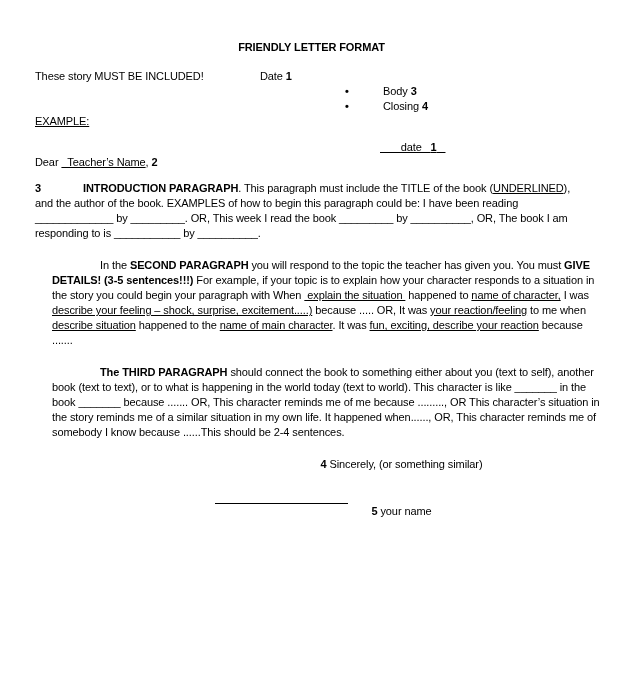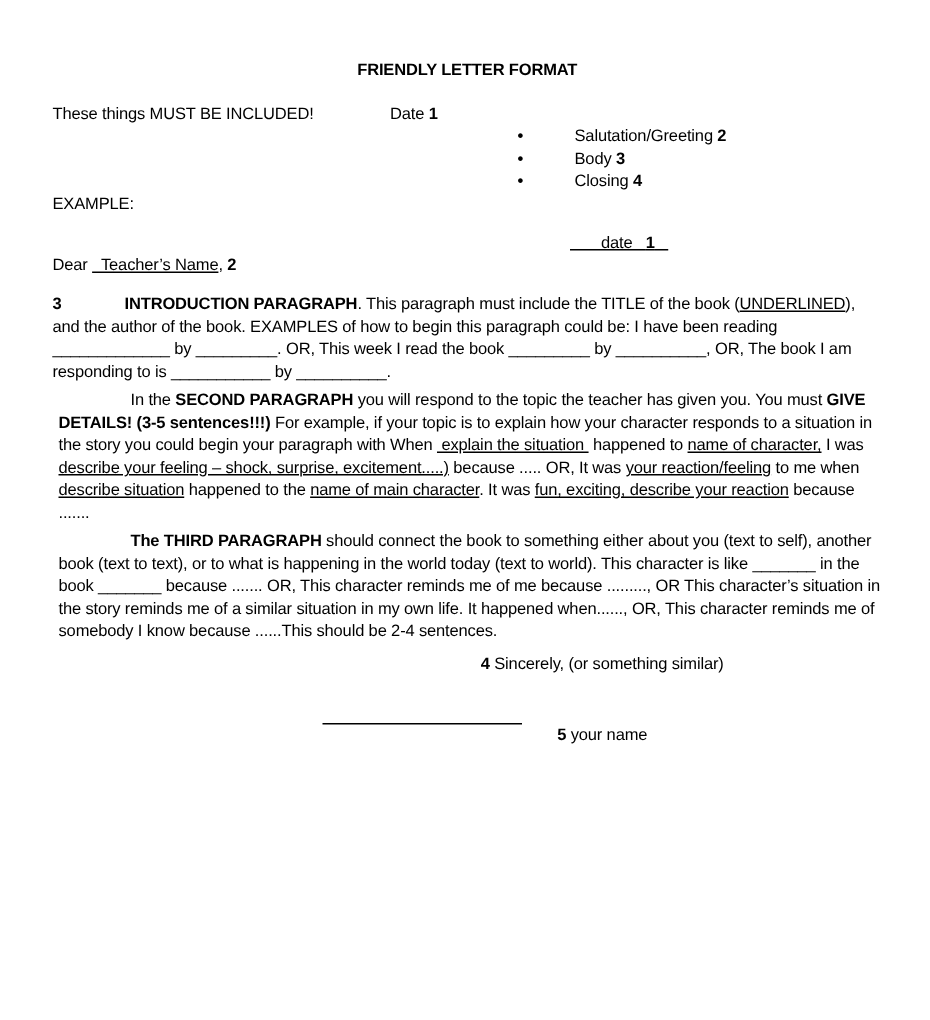--- a/index.html
+++ b/index.html
@@ -17,43 +17,42 @@
   }
   .b{font-weight:bold;}
   .u{text-decoration:underline;}
   .tab{display:inline-block;}
   .title{font-weight:bold;text-align:center;margin:0 0 14px 0;}
   .row{position:relative;margin:0;}
   .date-pos{position:absolute;left:225px;top:0;}
   .bullets{list-style:none;margin:0 0 0 310px;padding:0;}
   .bullets li{position:relative;padding-left:38px;}
   .bullets li::before{content:"\2022";position:absolute;left:0;top:0;font-weight:bold;}
-  .example{margin:0;}
+  .example{margin:0;text-decoration:underline;}
   .date-line{margin:11px 0 0 345px;}
   .salutation{margin:0;}
   .para{margin:11px 0 0 0;width:553px;}
-  .para.flow{margin:4px;}
+  .para.flow{margin:17px;}
   .indent{text-indent:48px;}
   .closing{margin:7px 0 0 180px;text-align:center;}
   .sig-line{width:133px;border-bottom:1.5px solid #000;height:15px;margin-top:16px;}
 </style>
 </head>
 <body>
 
 <div class="page">
 
   <div class="title">FRIENDLY LETTER FORMAT</div>
 
   <div class="row">
-    <span>These things MUST BE INCLUDED!</span>
+    <span>These story MUST BE INCLUDED!</span>
     <span class="date-pos"><span>Date </span><span class="b">1</span></span>
   </div>
 
   <ul class="bullets">
-    <li><span>Salutation/Greeting </span><span class="b">2</span></li>
     <li><span>Body </span><span class="b">3</span></li>
     <li><span>Closing </span><span class="b">4</span></li>
   </ul>
 
   <div class="example">EXAMPLE:</div>
 
   <div class="date-line"><span class="u">&nbsp;&nbsp;&nbsp;&nbsp;&nbsp;&nbsp;&nbsp;date&nbsp;&nbsp;&nbsp;</span><span class="b u">1</span><span class="u">&nbsp;&nbsp;&nbsp;</span></div>
 
   <div class="salutation"><span>Dear </span><span class="u">&nbsp;&nbsp;Teacher’s Name</span><span>, </span><span class="b">2</span></div>
 

